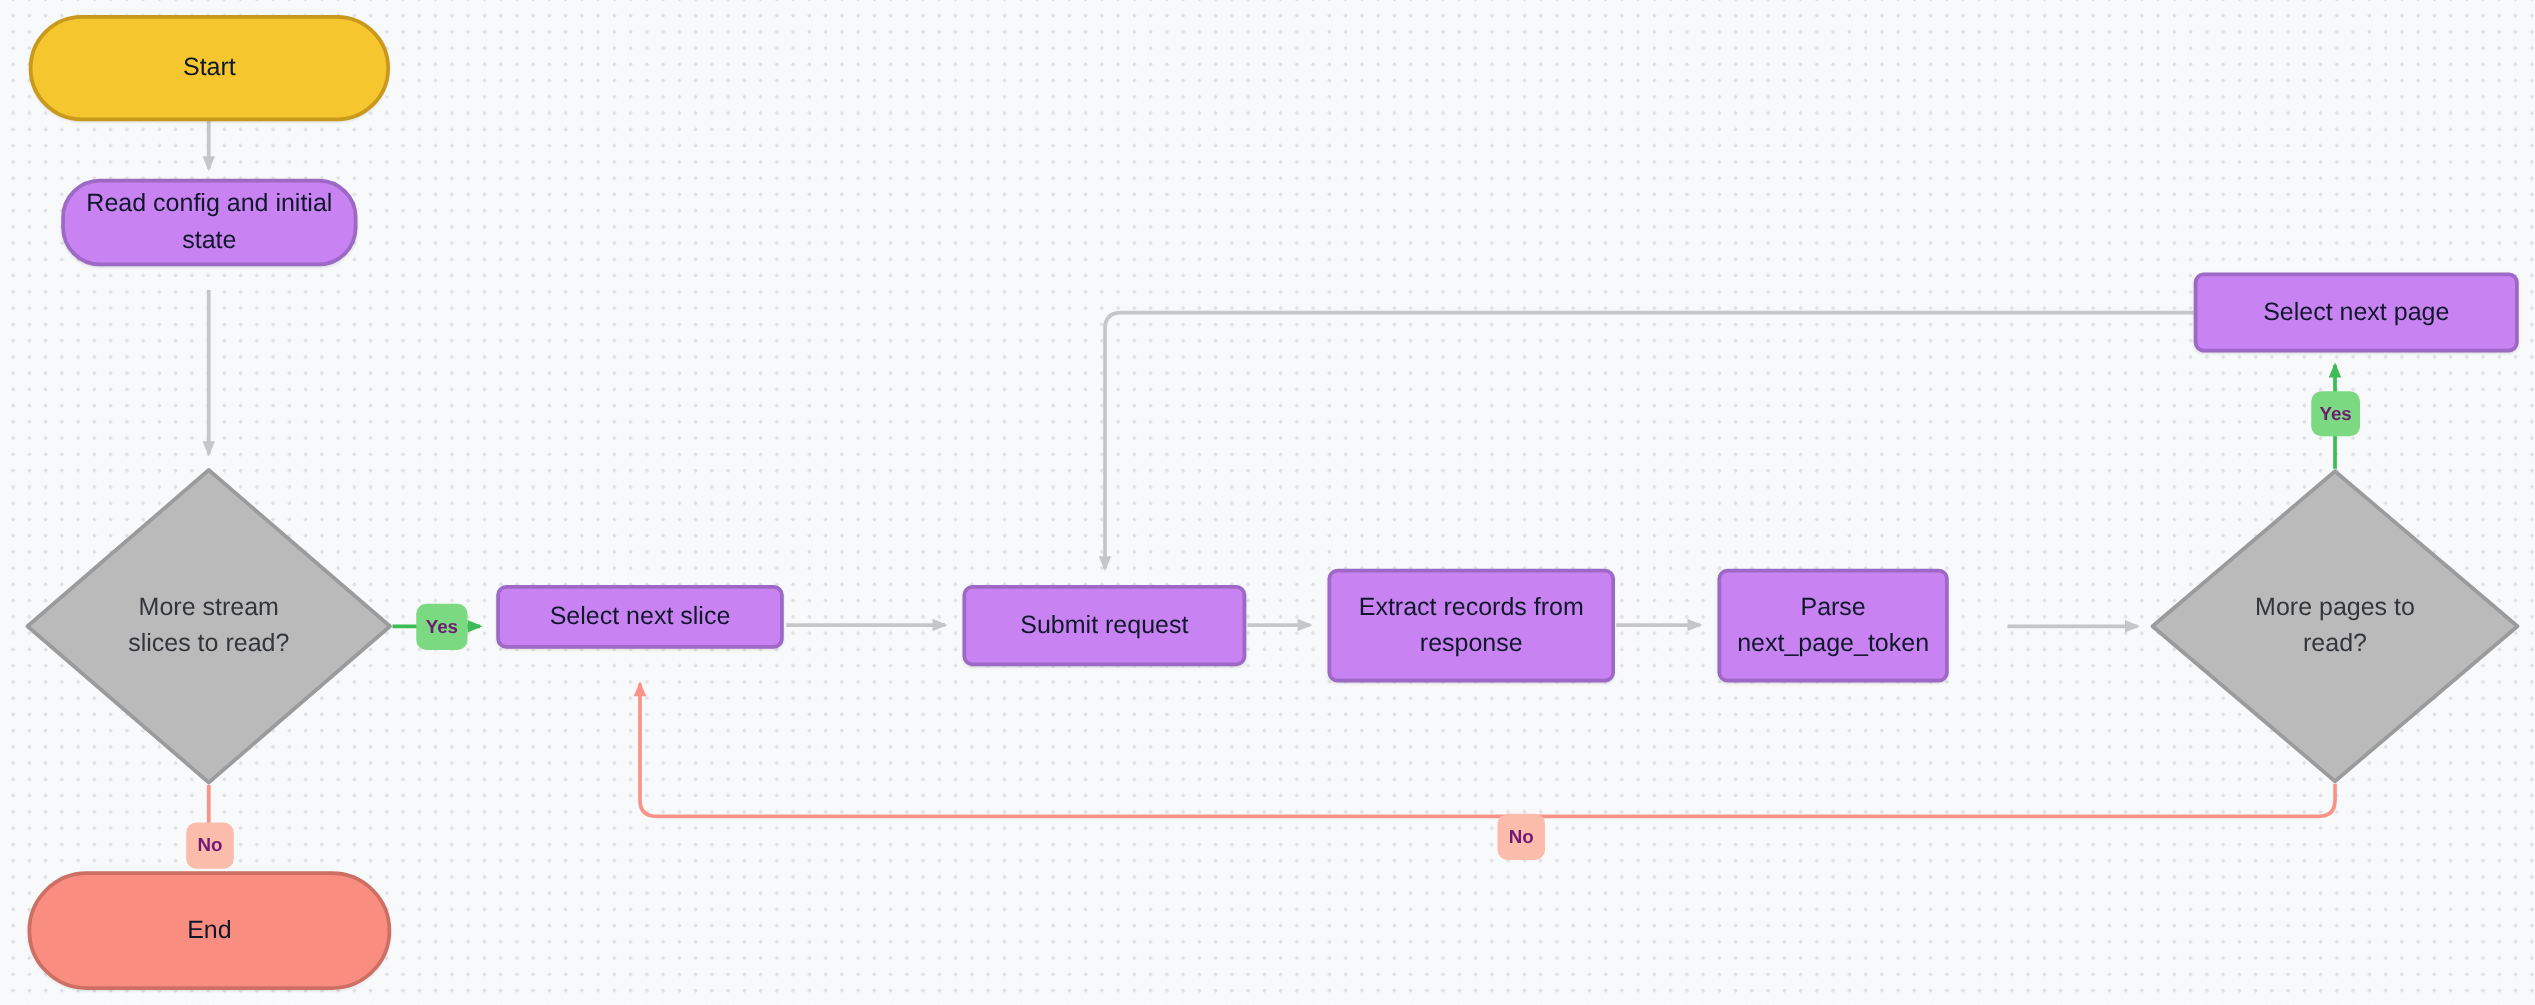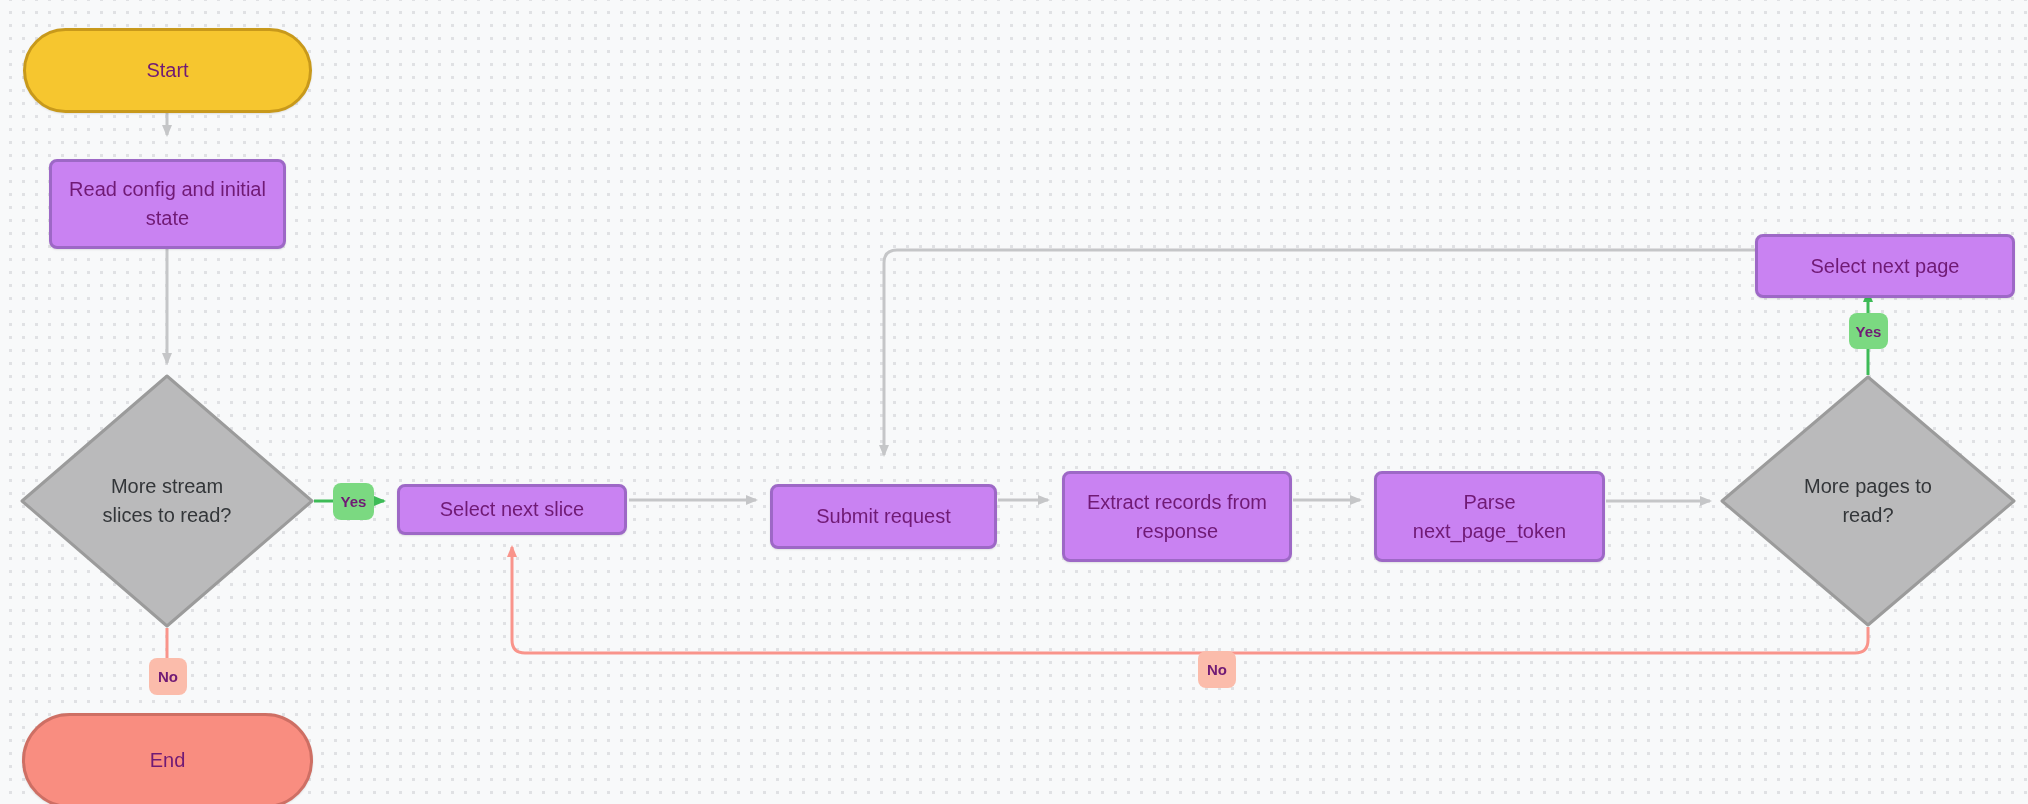--- a/index.html
+++ b/index.html
@@ -11,23 +11,22 @@
     background-image: radial-gradient(circle, #E0E1E4 1.5px, transparent 1.6px);
     background-size:13px 13px;
     background-position:4px 6px;
     font-family:"Liberation Sans", sans-serif;
   }
   svg.edges { position:absolute; left:0; top:0; width:2028px; height:804px; }
 
   .node {
     position:absolute; box-sizing:border-box;
     display:flex; align-items:center; justify-content:center;
-    text-align:center; color:#701a75; font-size:20px; line-height:1.45;
+    text-align:center; color:#0f172a; font-size:20px; line-height:1.45;
     white-space:pre-line;
-    margin-top:16px;
   }
   .process {
     background:#C982F2; border:3px solid #9D68C6; border-radius:8px;
     box-shadow:0 1px 2px rgba(0,0,0,0.10);
   }
   .terminal-start {
     background:#F6C62F; border:3px solid #C8991B; border-radius:44px;
     box-shadow:0 1px 2px rgba(0,0,0,0.10);
   }
   .terminal-end {
@@ -79,21 +78,21 @@
     <path d="M1868 627 L1868 640 Q1868 653 1855 653 L525 653 Q512 653 512 640 L512 547" stroke="#F9948B" stroke-width="3" fill="none" marker-end="url(#ar)"></path>
 
     <polygon points="167,376 312,501 167,626 22,501" fill="#BABABB" stroke="#9B9B9B" stroke-width="3" stroke-linejoin="round"></polygon>
     <polygon points="1868,377 2014,501 1868,625 1722,501" fill="#BABABB" stroke="#9B9B9B" stroke-width="3" stroke-linejoin="round"></polygon>
   </svg>
 
   <div class="node terminal-start" style="left:23px; top:12px; width:289px; height:85px;">
     <span>Start</span>
   </div>
 
-  <div class="node process" style="left:49px; top:143px; width:237px; height:90px;">
+  <div class="node process" style="left:49px; top:143px; width:237px; height:70px;border-radius:31px;">
     <span>Read config and initial
 state</span>
   </div>
 
   <div class="diamond-label" style="left:57px; top:445px; width:220px; height:112px;">
     <span>More stream
 slices to read?</span>
   </div>
 
   <div class="node process" style="left:397px; top:468px; width:230px; height:51px;">
@@ -102,21 +101,21 @@
 
   <div class="node process" style="left:770px; top:468px; width:227px; height:65px;">
     <span>Submit request</span>
   </div>
 
   <div class="node process" style="left:1062px; top:455px; width:230px; height:91px;">
     <span>Extract records from
 response</span>
   </div>
 
-  <div class="node process" style="left:1374px; top:455px; width:231px; height:91px;">
+  <div class="node process" style="left:1374px; top:455px; width:185px; height:91px;">
     <span>Parse
 next_page_token</span>
   </div>
 
   <div class="diamond-label" style="left:1758px; top:445px; width:220px; height:112px;">
     <span>More pages to
 read?</span>
   </div>
 
   <div class="node process" style="left:1755px; top:218px; width:260px; height:64px;">

